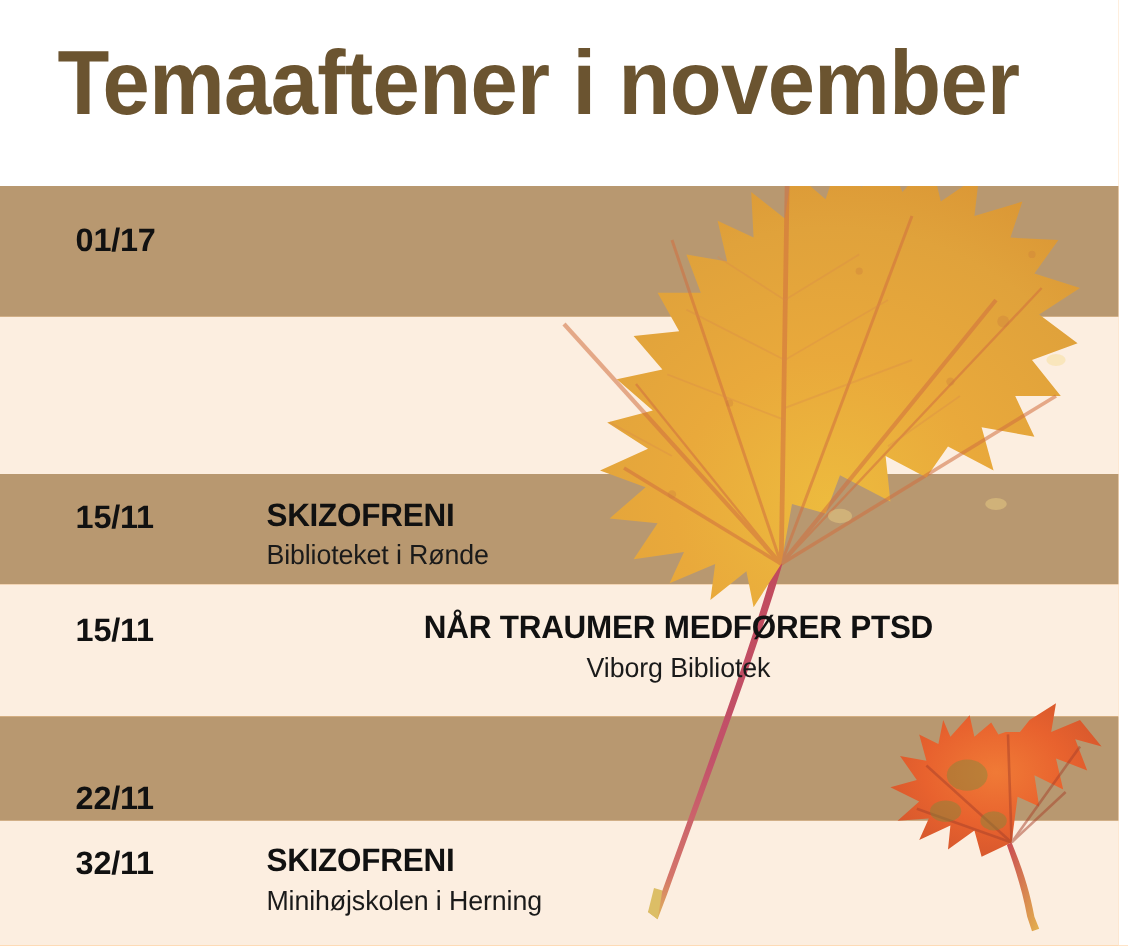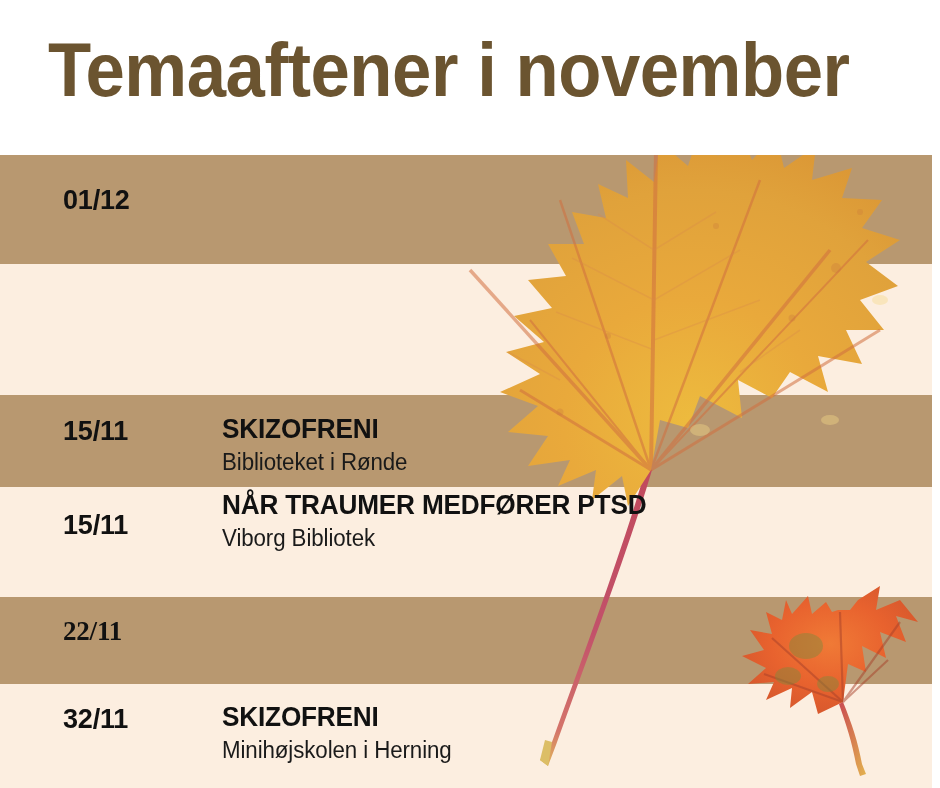--- a/index.html
+++ b/index.html
@@ -190,41 +190,41 @@
     </g>
   </svg>
 
   <div class="header">
     <div class="header-title">Temaaftener i november</div>
   </div>
 
   <div class="rows">
 
     <div class="row" style="top:155px;height:109px;">
-      <div class="date" style="top:30px;">01/12</div>
+      <div class="date" style="top:30px;">01/17</div>
     </div>
 
 
     <div class="row" style="top:395px;height:92px;">
       <div class="date" style="top:21px;">15/11</div>
       <div class="body" style="top:18px;">
         <div class="title">SKIZOFRENI</div>
         <div class="venue">Biblioteket i Rønde</div>
       </div>
     </div>
 
     <div class="row" style="top:487px;height:110px;">
       <div class="date" style="top:23px;">15/11</div>
-      <div class="body" style="top:2px;">
+      <div class="body" style="top:20px;text-align:center;">
         <div class="title">NÅR TRAUMER MEDFØRER PTSD</div>
         <div class="venue">Viborg Bibliotek</div>
       </div>
     </div>
 
-    <div class="row" style="top:597px;height:87px;font-family:Liberation Serif, serif;">
+    <div class="row" style="top:631px;height:87px;">
       <div class="date" style="top:19px;">22/11</div>
     </div>
 
     <div class="row" style="top:684px;height:104px;">
       <div class="date" style="top:20px;">32/11</div>
       <div class="body" style="top:17px;">
         <div class="title">SKIZOFRENI</div>
         <div class="venue">Minihøjskolen i Herning</div>
       </div>
     </div>

